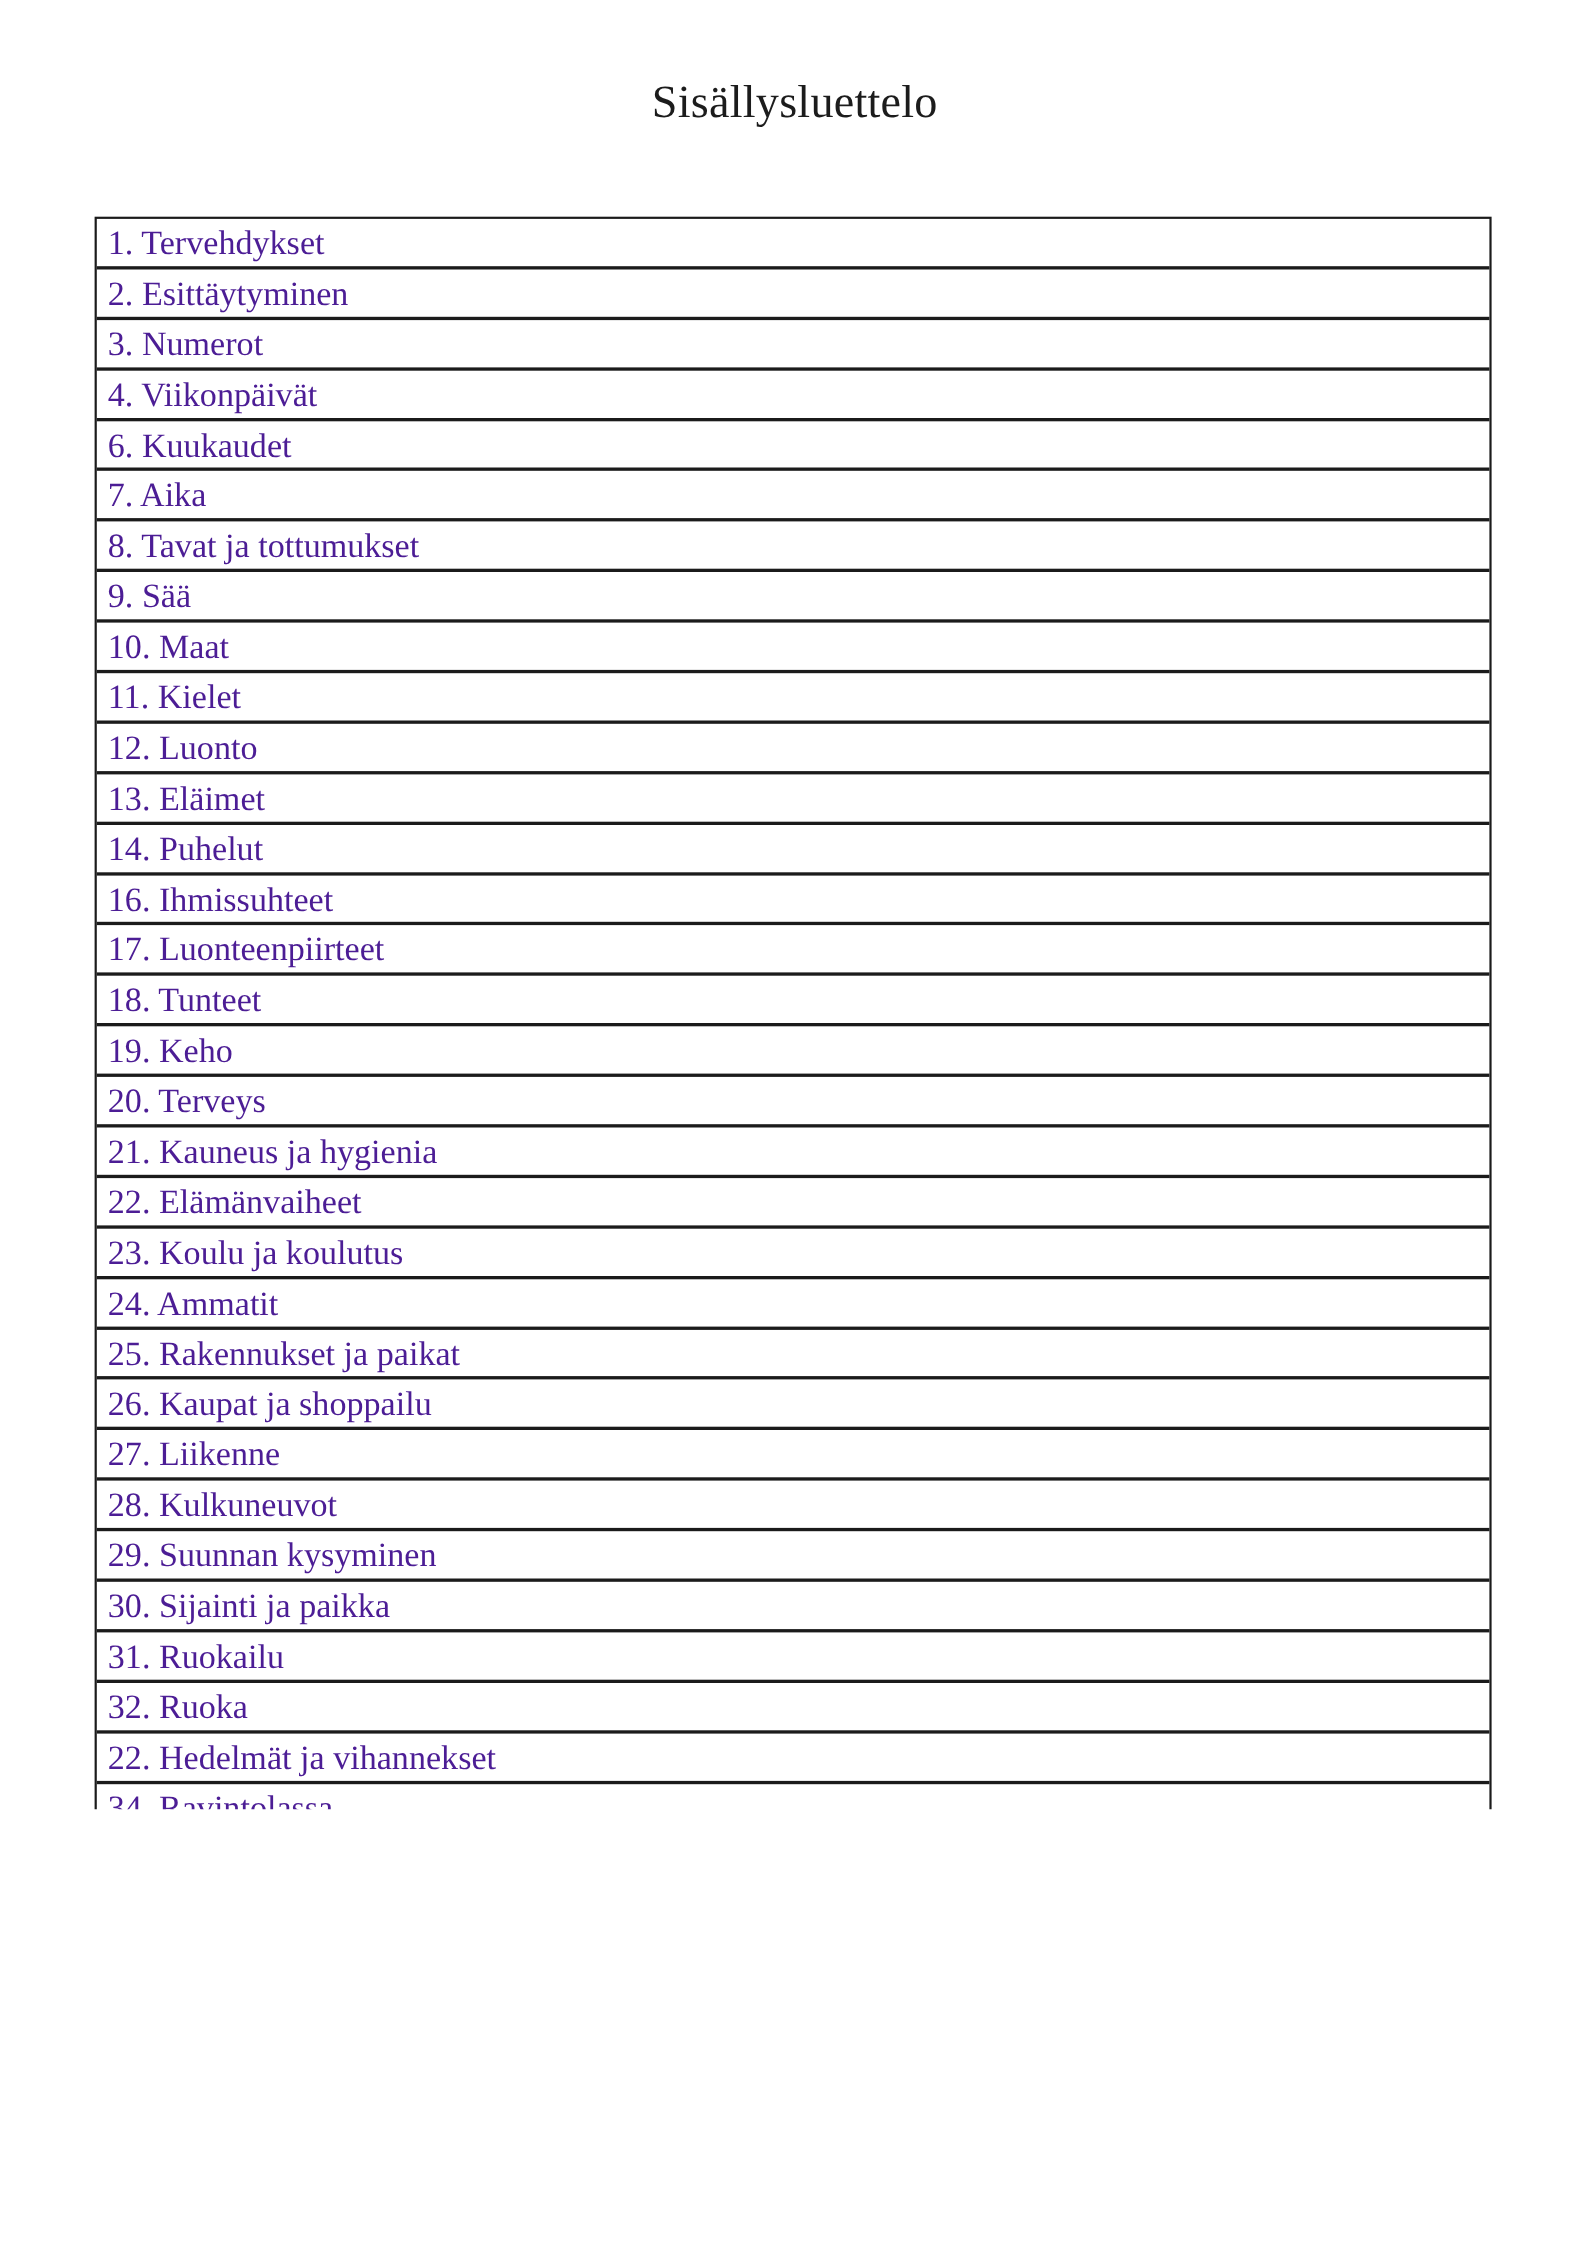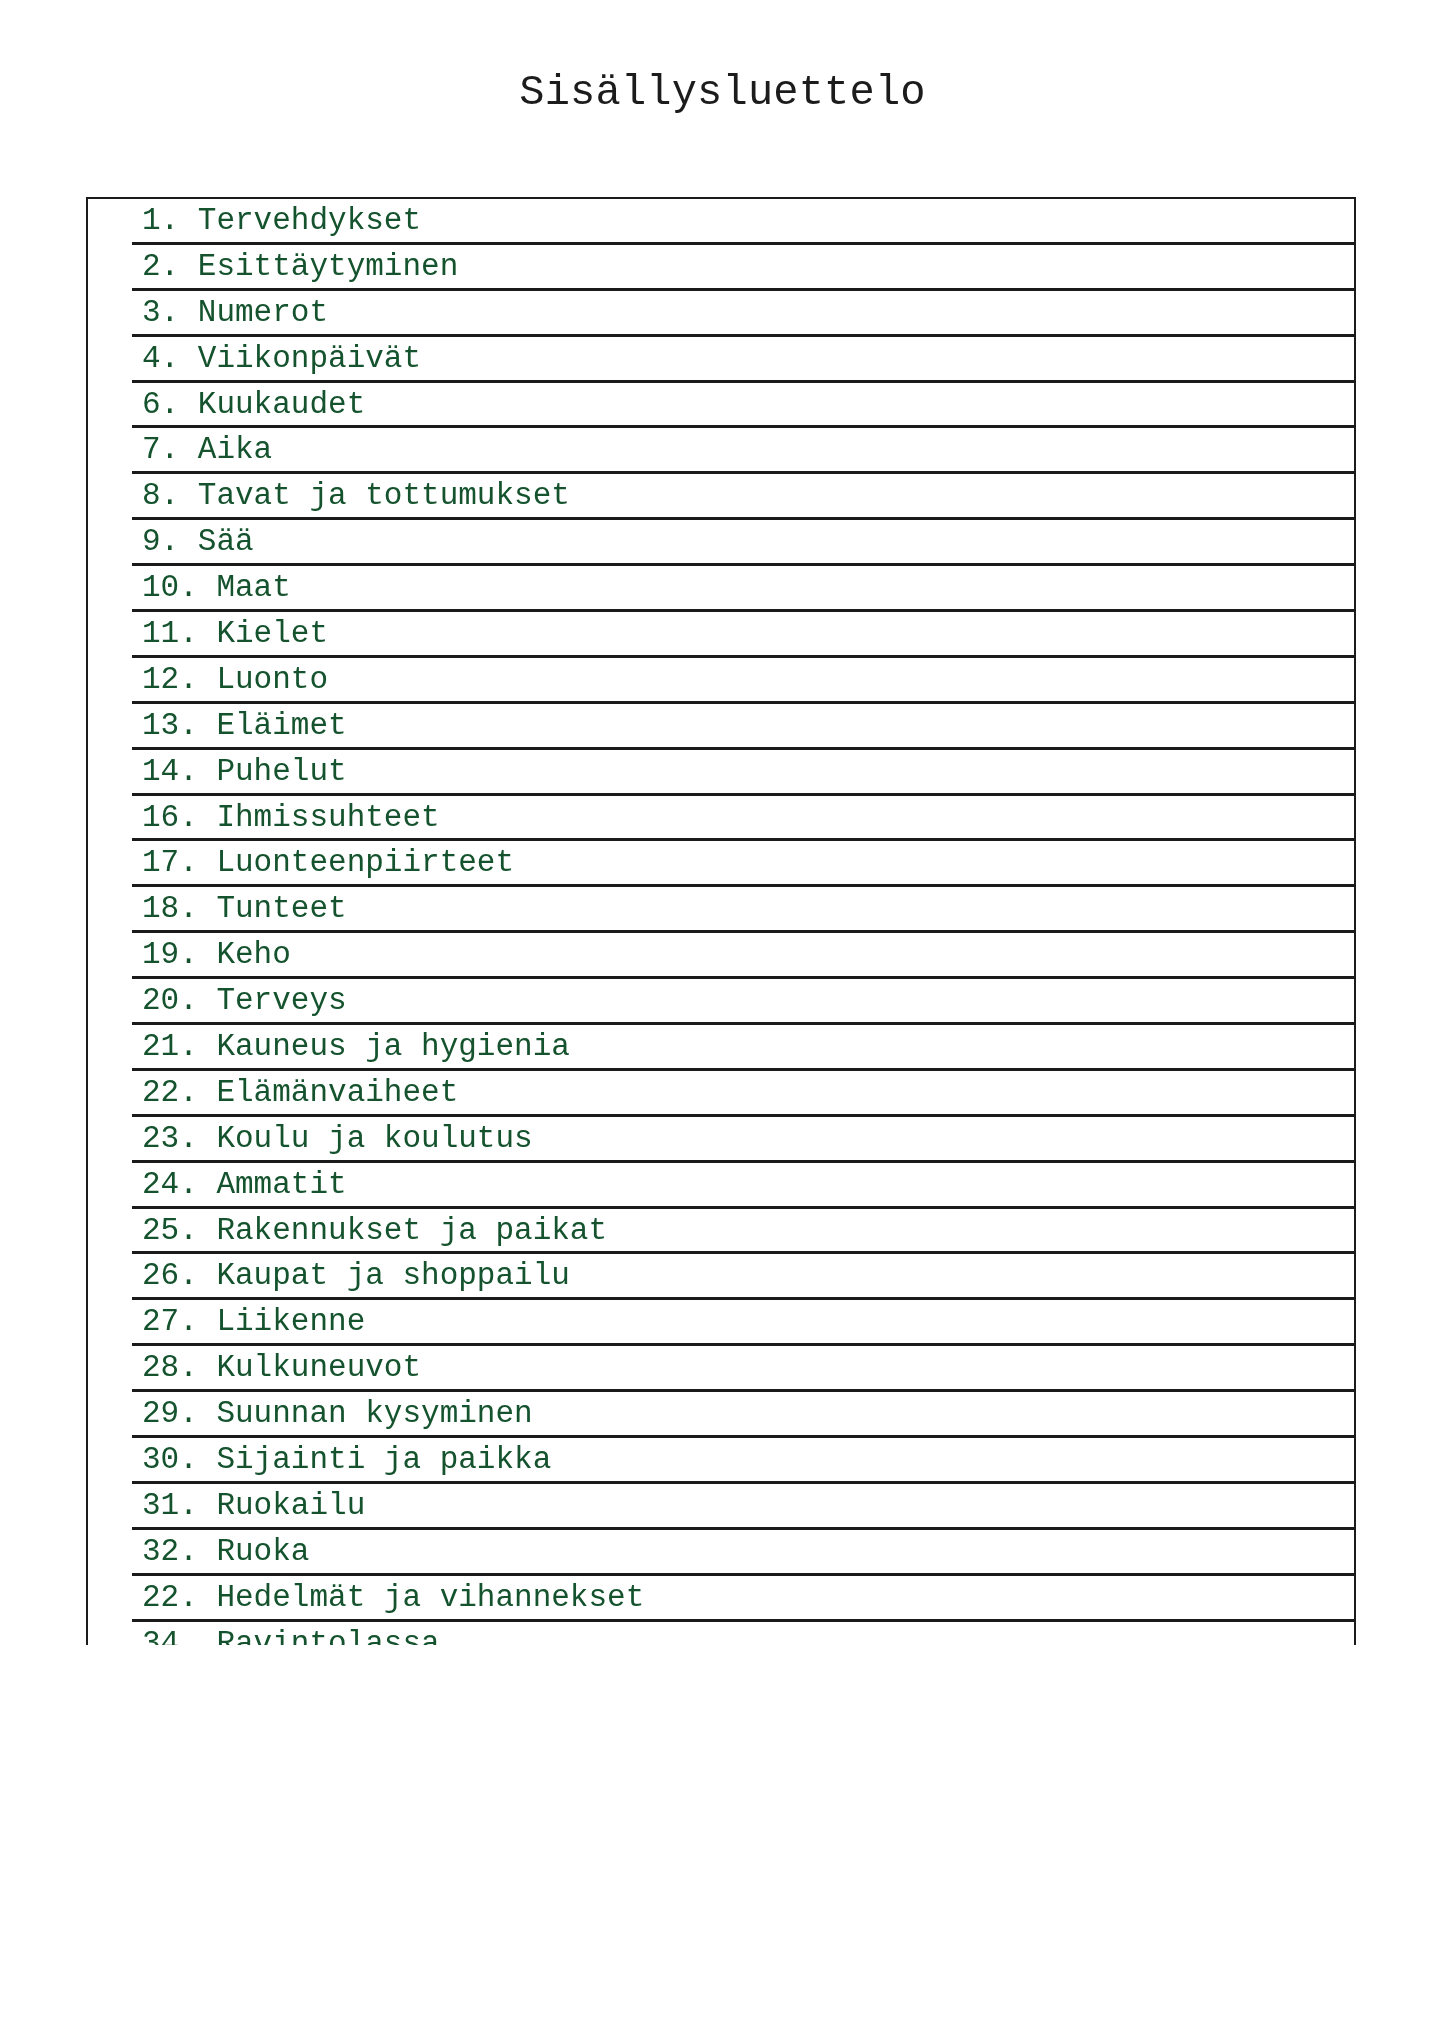--- a/index.html
+++ b/index.html
@@ -5,21 +5,21 @@
   html, body {
     margin: 0;
     padding: 0;
     background: #ffffff;
   }
   .page {
     position: relative;
     width: 1445px;
     height: 1645px;
     background: #ffffff;
-    font-family: Liberation Mono, monospace;
+    font-family: Liberation Serif, serif;
     color: #1a1a1a;
     overflow: hidden;
   }
   .doc-title {
     position: absolute;
     top: 68px;
     left: 0;
     width: 100%;
     text-align: center;
     font-size: 42px;
@@ -39,22 +39,21 @@
   .toc-row {
     box-sizing: content-box;
     height: 42.9px;
     display: flex;
     align-items: center;
     padding-left: 10px;
     border-bottom: 3px solid #1b1b1b;
     font-size: 31px;
     line-height: 1;
     white-space: nowrap;
-    color: #14532d;
-    margin-left: 44px;
+    color: #4c1d95;
   }
   .toc-row:last-child {
     border-bottom: none;
     padding-left: 44px;
   }
 </style>
 </head>
 <body>
 
 <div class="page">

